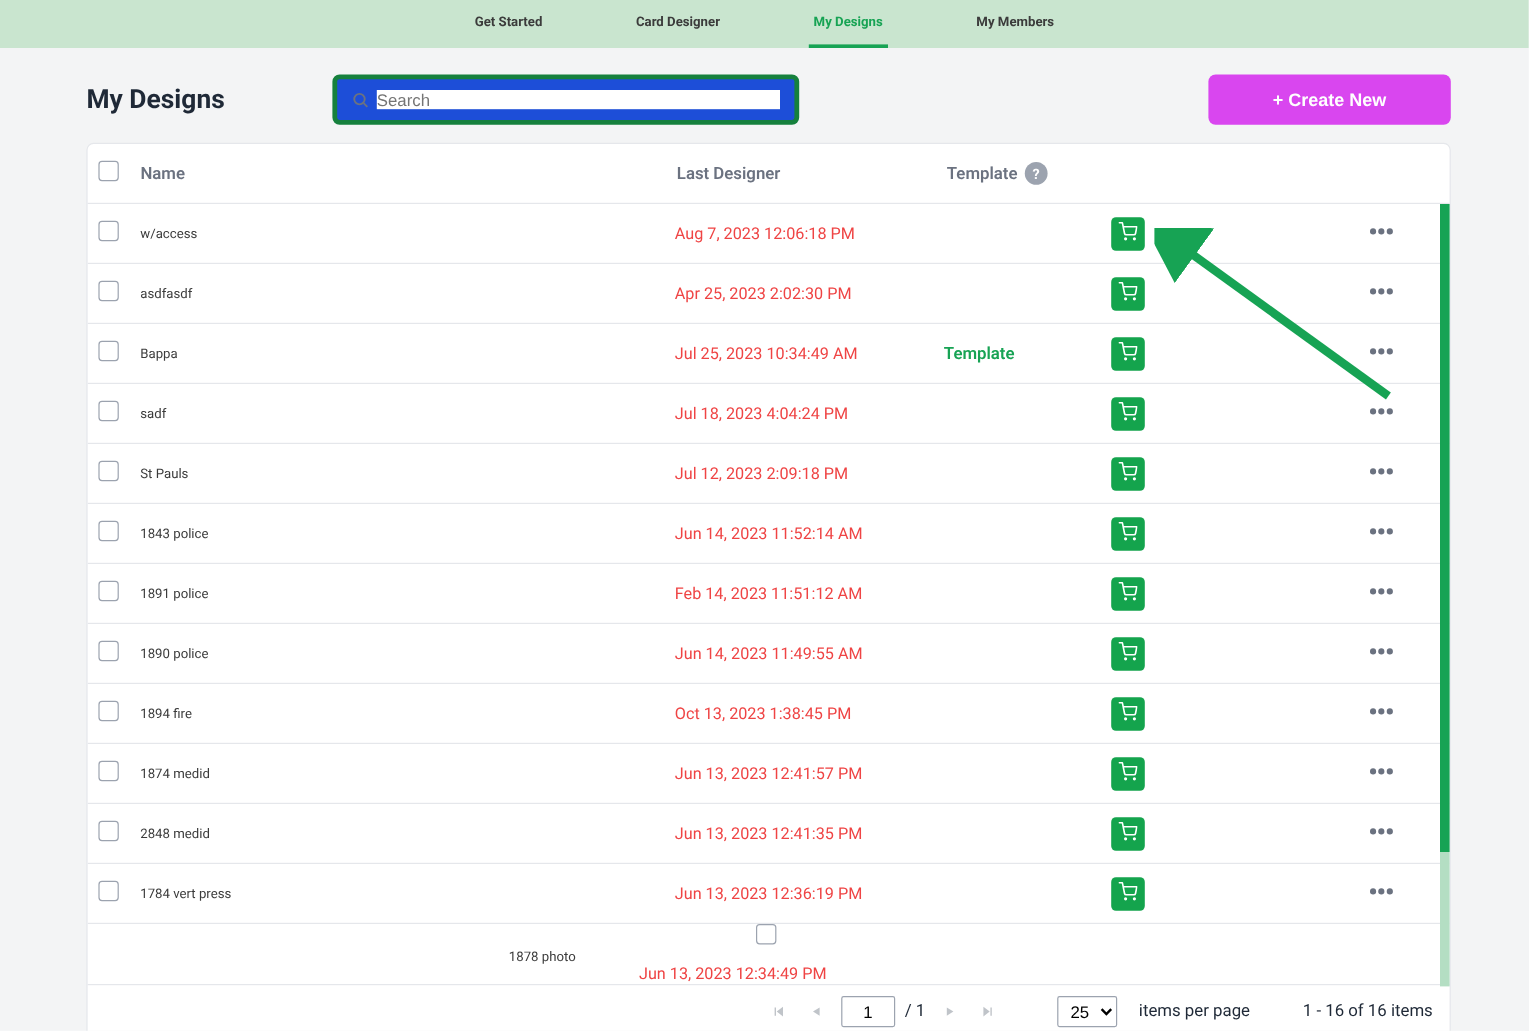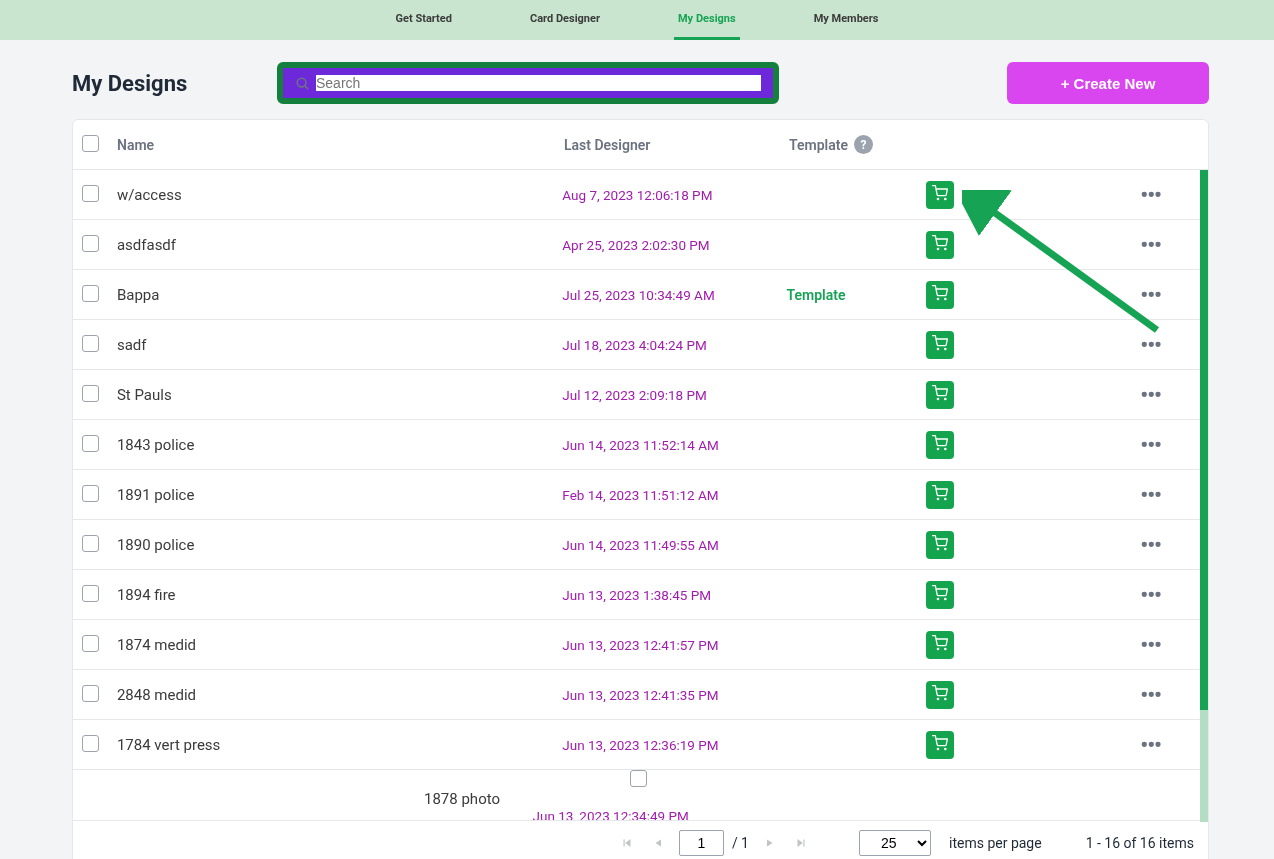--- a/index.html
+++ b/index.html
@@ -4,52 +4,52 @@
 <style>
   *{box-sizing:border-box;margin:0;padding:0;}
   body{font-family:-apple-system,BlinkMacSystemFont,"Segoe UI",Roboto,Arial,sans-serif;background:#f3f4f5;color:#111827;font-size:14px;}
   .wrap{width:1274px;height:859px;margin:0 auto;position:relative;overflow:hidden;}
   .topbar{height:40px;background:#c9e5cf;display:flex;align-items:center;justify-content:center;gap:70px;}
   .nav-item{font-weight:700;color:#3b3b3b;font-size:11px;height:100%;display:flex;align-items:center;cursor:pointer;border-bottom:3px solid transparent;padding:0 4px 0 4px;}
   .nav-item.active{color:#17a354;border-bottom-color:#17a354;}
   .main{padding:22px 65px 0 72px;}
   .hrow{display:flex;align-items:center;gap:0;margin-bottom:15px;}
   .ptitle{font-size:22px;font-weight:700;color:#1f2937;width:205px;}
-  .searchbox{width:502px;height:42px;border:6px solid #15803d;border-radius:6px;background:#6d28d9;display:flex;align-items:center;padding:0 12px;}
+  .searchbox{width:389px;height:42px;border:4px solid #15803d;border-radius:6px;background:#1d4ed8;display:flex;align-items:center;padding:0 12px;}
   .searchbox svg{flex:0 0 auto;margin-right:6px;}
   .searchbox input{border:none;outline:none;font-size:14px;width:100%;color:#6b7280;}
   .spacer{flex:1;}
   .btn{height:42px;border-radius:6px;font-weight:700;font-size:15px;padding:0 22px;cursor:pointer;display:flex;align-items:center;justify-content:center;}
   .btn-outline{background:#fff;border:1px solid #98d3af;color:#9e9e9e;width:172px;margin-right:14px;}
   .btn-primary{background:#d946ef;color:#fff;border:none;width:202px;}
   .card{background:#fff;border:1px solid #e5e7eb;border-radius:6px;position:relative;}
   .thead{display:flex;align-items:center;height:50px;border-bottom:1px solid #e5e7eb;padding-left:9px;}
   .hcell{color:#6b7280;font-weight:600;font-size:14px;}
   .c-chk{width:30px;padding-left:0;}
   .c-name{width:452px;padding-left:5px;}
   .c-mod{width:225px;}
   .c-tmpl{width:140px;display:flex;align-items:center;gap:6px;}
   .qcircle{width:19px;height:19px;border-radius:50%;background:#9ca3af;color:#fff;font-size:12px;font-weight:700;display:inline-flex;align-items:center;justify-content:center;}
   .tbody{position:relative;max-height:652px;overflow:hidden;}
   .row{display:flex;align-items:center;height:50px;border-bottom:1px solid #e5e7eb;padding-left:9px;}
   .row:last-child{border-bottom:none;flex-direction:column;}
-  .r-name{width:452px;font-size:15px;color:#3b3b3b;padding-left:5px;}
-  .r-mod{width:225px;color:#a21caf;font-size:13.5px;}
+  .r-name{width:452px;font-size:11px;color:#3b3b3b;padding-left:5px;}
+  .r-mod{width:225px;color:#ef4444;font-size:13.5px;}
   .r-tmpl{width:140px;color:#17a354;font-weight:600;font-size:14px;}
   .r-cart{width:215px;display:flex;align-items:center;}
   .cartbtn{width:28px;height:28px;background:#14a44d;border-radius:4px;display:flex;align-items:center;justify-content:center;cursor:pointer;}
   .r-dots{flex:1;display:flex;justify-content:flex-end;color:#6b7280;font-size:22px;font-weight:700;letter-spacing:-1px;cursor:pointer;padding-right:47px;}
   input.chk{width:17px;height:17px;border:1.5px solid #9ca3af;border-radius:3px;appearance:none;background:#fff;cursor:pointer;}
   .vscroll{position:absolute;right:0;top:50px;width:8px;height:540px;background:#17a354;border-radius:0;}
   .vscroll2{position:absolute;right:0;top:590px;width:8px;height:112px;background:#b4dec3;border-radius:0;}
   .footer{height:45px;display:flex;align-items:center;justify-content:flex-end;border-top:1px solid #e5e7eb;padding:0 14px;gap:8px;font-size:14px;color:#1f2937;}
   .pgicon{width:24px;height:24px;display:flex;align-items:center;justify-content:center;color:#6b7280;cursor:pointer;}
   .pgicon.dis{color:#c0c4c9;}
   .pgnum{width:45px;height:26px;border:1px solid #9ca3af;text-align:center;font-size:14px;border-radius:2px;}
-  .sel{height:26px;border:1px solid #9ca3af;font-size:14px;padding:0 17px;border-radius:2px;background:#fff;}
+  .sel{height:26px;border:1px solid #9ca3af;font-size:14px;padding:0 6px;border-radius:2px;background:#fff;}
   .ftxt{margin:0 10px;color:#1f2937;}
   .arrow-annot{position:absolute;left:962px;top:190px;pointer-events:none;}
 </style>
 </head>
 <body>
 
 <div class="wrap">
 
   <div class="topbar">
     <div class="nav-item">Get Started</div>
@@ -224,21 +224,21 @@
                   </svg></span>
               </div>
             </div>
             <div class="r-dots">
               <span>•••</span>
             </div>
           </div>
           <div class="row">
             <div class="c-chk"><input class="chk" type="checkbox" style=""></div>
             <div class="r-name">1894 fire</div>
-            <div class="r-mod">Jun 13, 2023 1:38:45 PM</div>
+            <div class="r-mod">Oct 13, 2023 1:38:45 PM</div>
             <div class="r-tmpl"></div>
             <div class="r-cart">
               <div class="cartbtn">
                 <span><svg width="16" height="16" viewBox="0 0 24 24" fill="none" stroke="#fff" stroke-width="2" stroke-linecap="round" stroke-linejoin="round">
                     <circle cx="9" cy="21" r="1"></circle>
                     <circle cx="20" cy="21" r="1"></circle>
                     <path d="M1 1h4l2.7 13.4a2 2 0 0 0 2 1.6h9.7a2 2 0 0 0 2-1.6L23 6H6"></path>
                   </svg></span>
               </div>
             </div>

